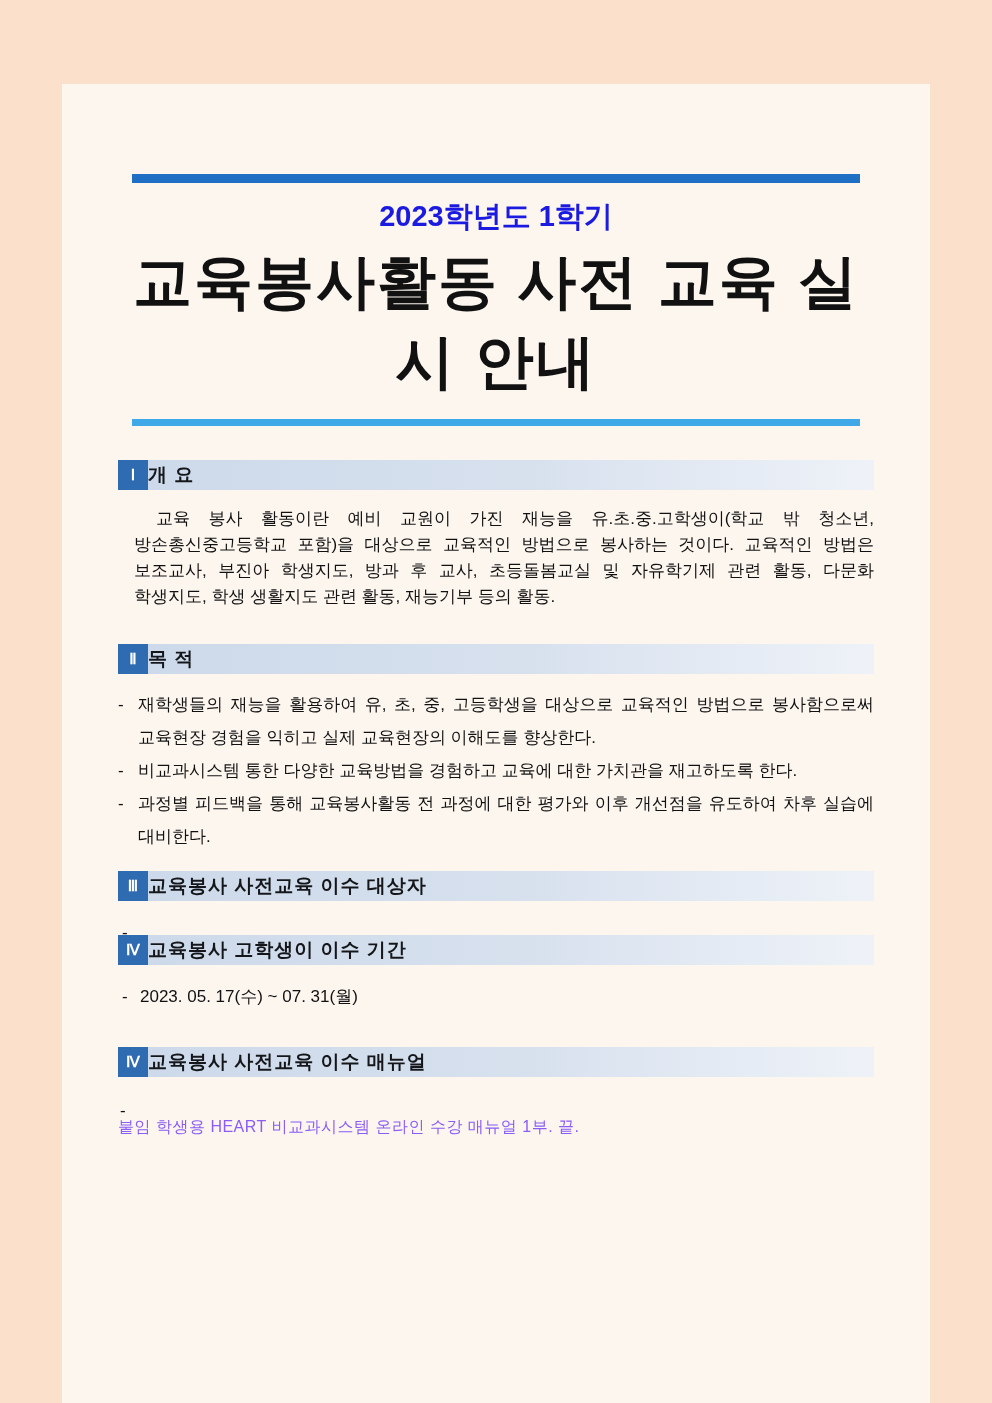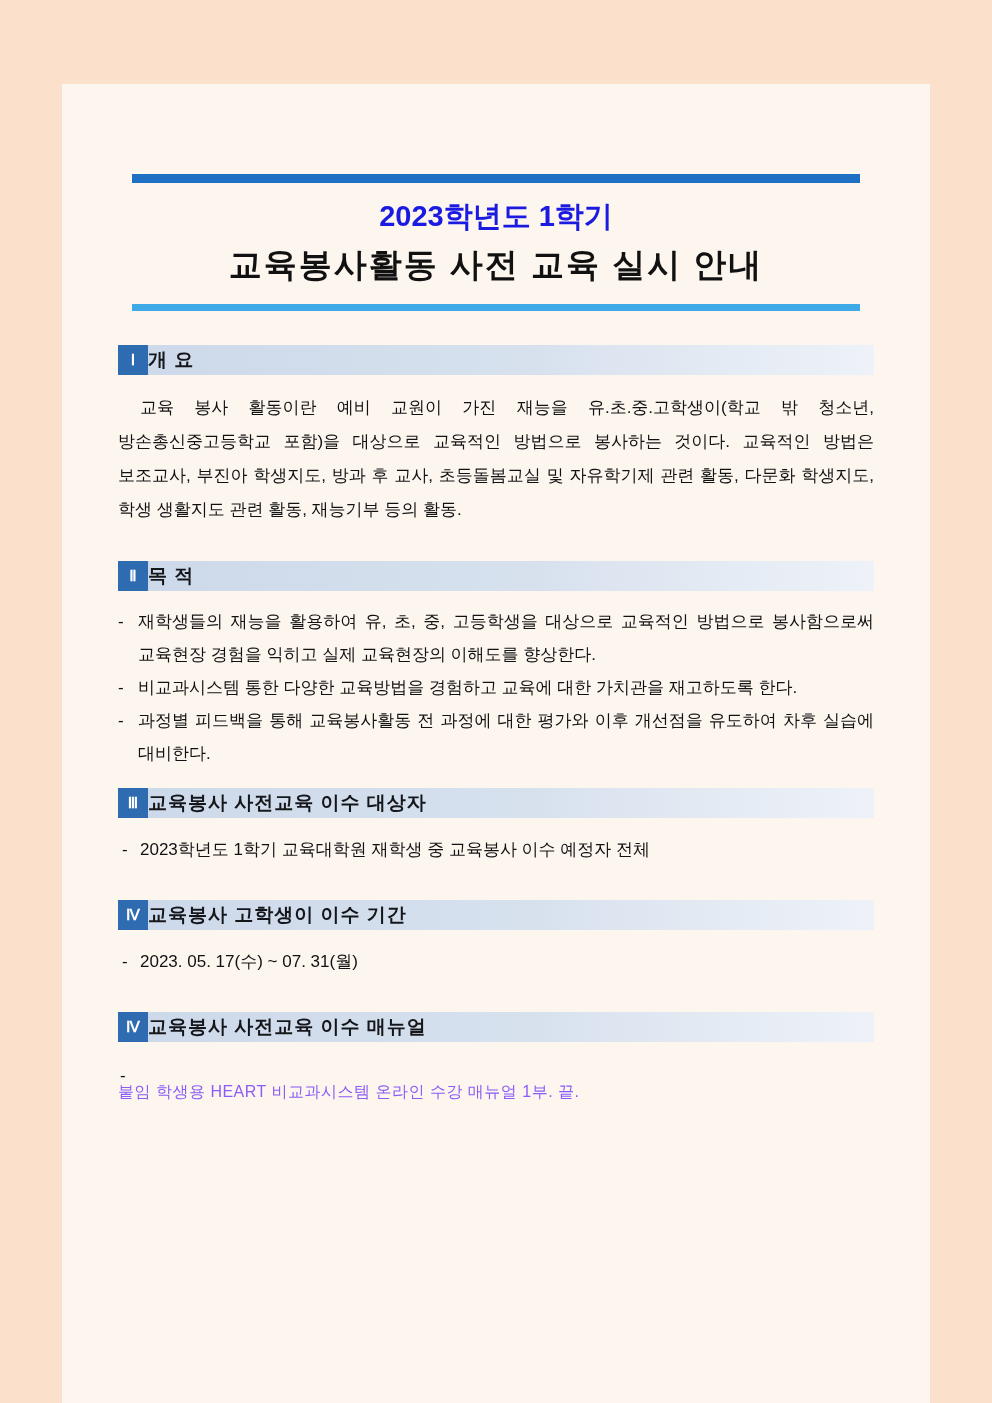--- a/index.html
+++ b/index.html
@@ -48,21 +48,21 @@
   }
   .title-sub {
     color: #1a1ae0;
     font-size: 29px;
     font-weight: bold;
     letter-spacing: 0px;
     margin-bottom: 6px;
   }
   .title-main {
     color: #111111;
-    font-size: 33px;
+    font-size: 59px;
     font-weight: bold;
     letter-spacing: 2px;
     margin-bottom: 10px;
   }
 
   
   .sec {
     margin-top: 34px;
     display: flex;
     align-items: stretch;
@@ -87,25 +87,26 @@
     font-weight: bold;
     color: #14161a;
     letter-spacing: 1px;
   }
   .sec.w1 { width: 756px; }
 
   
   .para {
     margin-top: 16px;
     font-size: 17px;
-    line-height: 34px;
+    line-height: 26px;
     color: #111;
     text-align: justify;
     text-indent: 22px;
     word-break: keep-all;
+    margin-left: 16px;
   }
   ul.bullets {
     list-style: none;
     margin: 14px 0 0 0;
     padding: 0;
   }
   ul.bullets li {
     font-size: 17px;
     line-height: 33px;
     color: #111;
@@ -174,21 +175,20 @@
       <li><span class="dash">-</span><span>비교과시스템 통한 다양한 교육방법을 경험하고 교육에 대한 가치관을 재고하도록 한다.</span></li>
       <li><span class="dash">-</span><span>과정별 피드백을 통해 교육봉사활동 전 과정에 대한 평가와 이후 개선점을 유도하여 차후 실습에 대비한다.</span></li>
     </ul>
 
     <div class="sec w1" style="margin-top:18px;">
       <div class="num">Ⅲ</div>
       <div class="sec-title">교육봉사 사전교육 이수 대상자</div>
     </div>
     <div class="simple">
       <span class="dash">-</span>
-      <span>2023학년도 1학기 교육대학원 재학생 중 교육봉사 이수 예정자 전체</span>
     </div>
 
     <div class="sec w1">
       <div class="num">Ⅳ</div>
       <div class="sec-title">교육봉사 고학생이 이수 기간</div>
     </div>
     <div class="simple">
       <span class="dash">-</span>
       <span>2023. 05. 17(수) ~ 07. 31(월)</span>
     </div>

